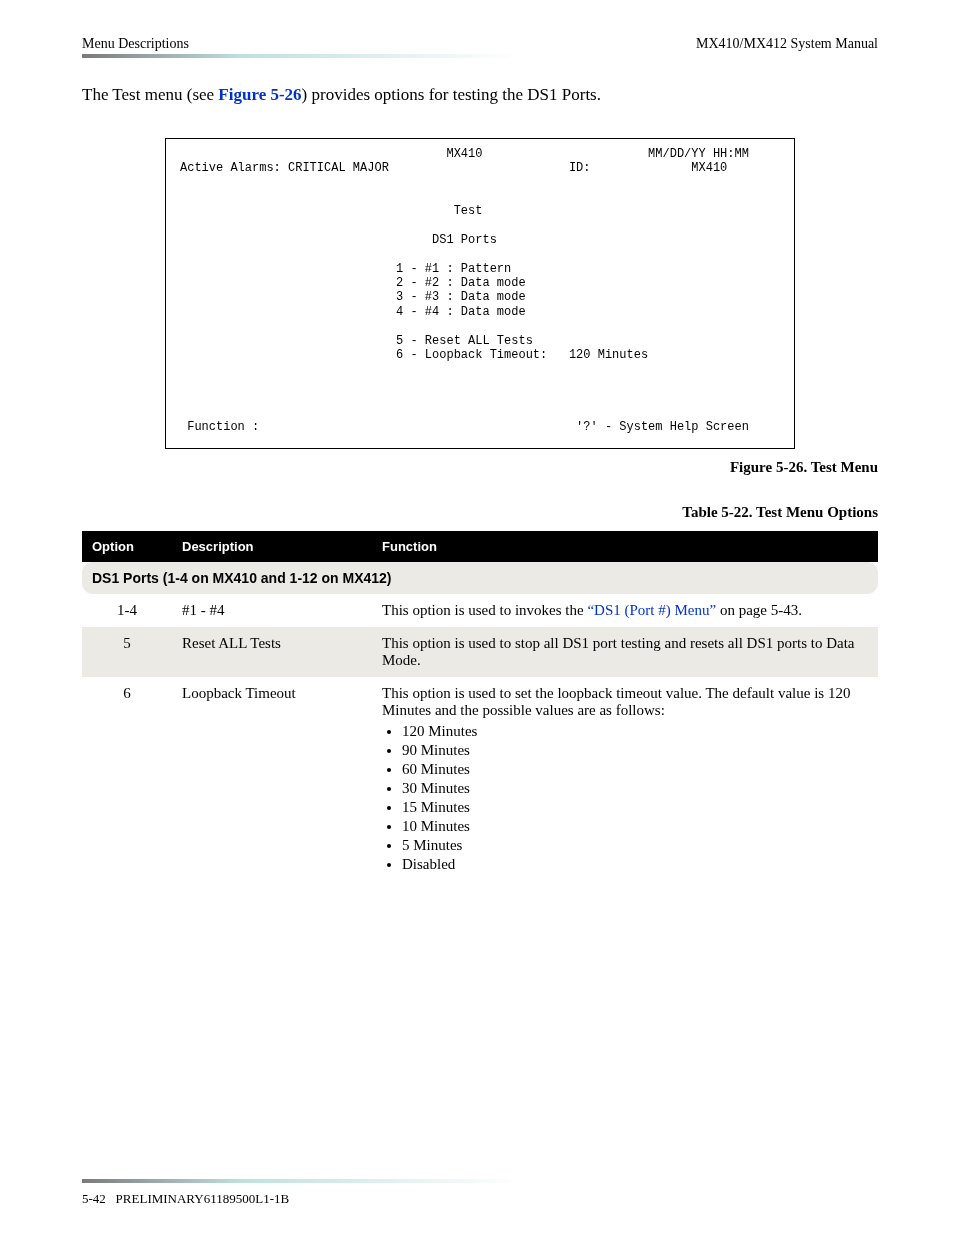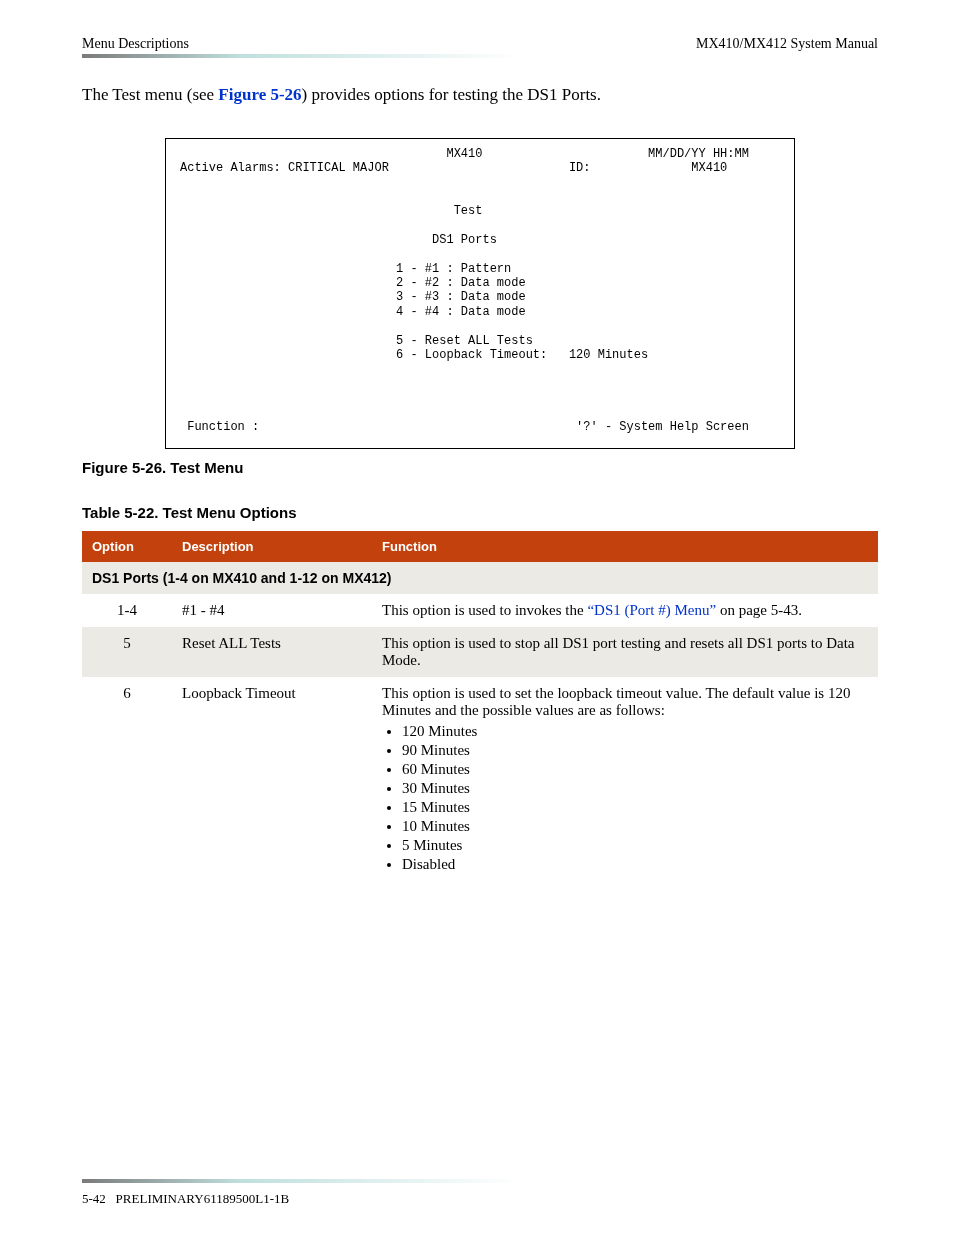--- a/index.html
+++ b/index.html
@@ -47,50 +47,51 @@
     width: 600px;
     margin: 30px auto 10px auto;
     border: 1px solid #000;
     padding: 8px 14px 14px 14px;
     font-family: "Courier New", monospace;
     font-size: 12px;
     line-height: 1.2;
     white-space: pre;
   }
   .fig-cap, .tbl-cap {
-    text-align: left;
-    font-family: Liberation Sans, sans-serif;
+    text-align: right;
+    font-family: Liberation Serif, serif;
     font-weight: 900;
     font-size: 15px;
     margin: 10px 0 28px 0;
   }
   .tbl-cap { margin: 18px 0 10px 0; }
   table.opts {
     width: 100%;
     border-collapse: collapse;
     font-size: 15px;
   }
   table.opts thead th {
-    background: #c2410c;
+    background: #000000;
     color: #fff;
     font-family: Arial, sans-serif;
     font-weight: bold;
     text-align: left;
     padding: 8px 10px;
     font-size: 13px;
   }
   table.opts td {
     padding: 8px 10px;
     vertical-align: top;
   }
   table.opts .subhead td {
     background: #eceae5;
     font-family: Arial, sans-serif;
     font-weight: 900;
     font-size: 14px;
+    border-radius: 11px;
   }
   table.opts tr.alt td { background: #eceae5; }
   table.opts td.c-opt { text-align: center; width: 70px; }
   table.opts td.c-desc { width: 180px; }
   ul.vals {
     margin: 4px 0 0 20px;
     padding: 0;
   }
   ul.vals li { margin: 2px 0; }
   .inline-xref {

